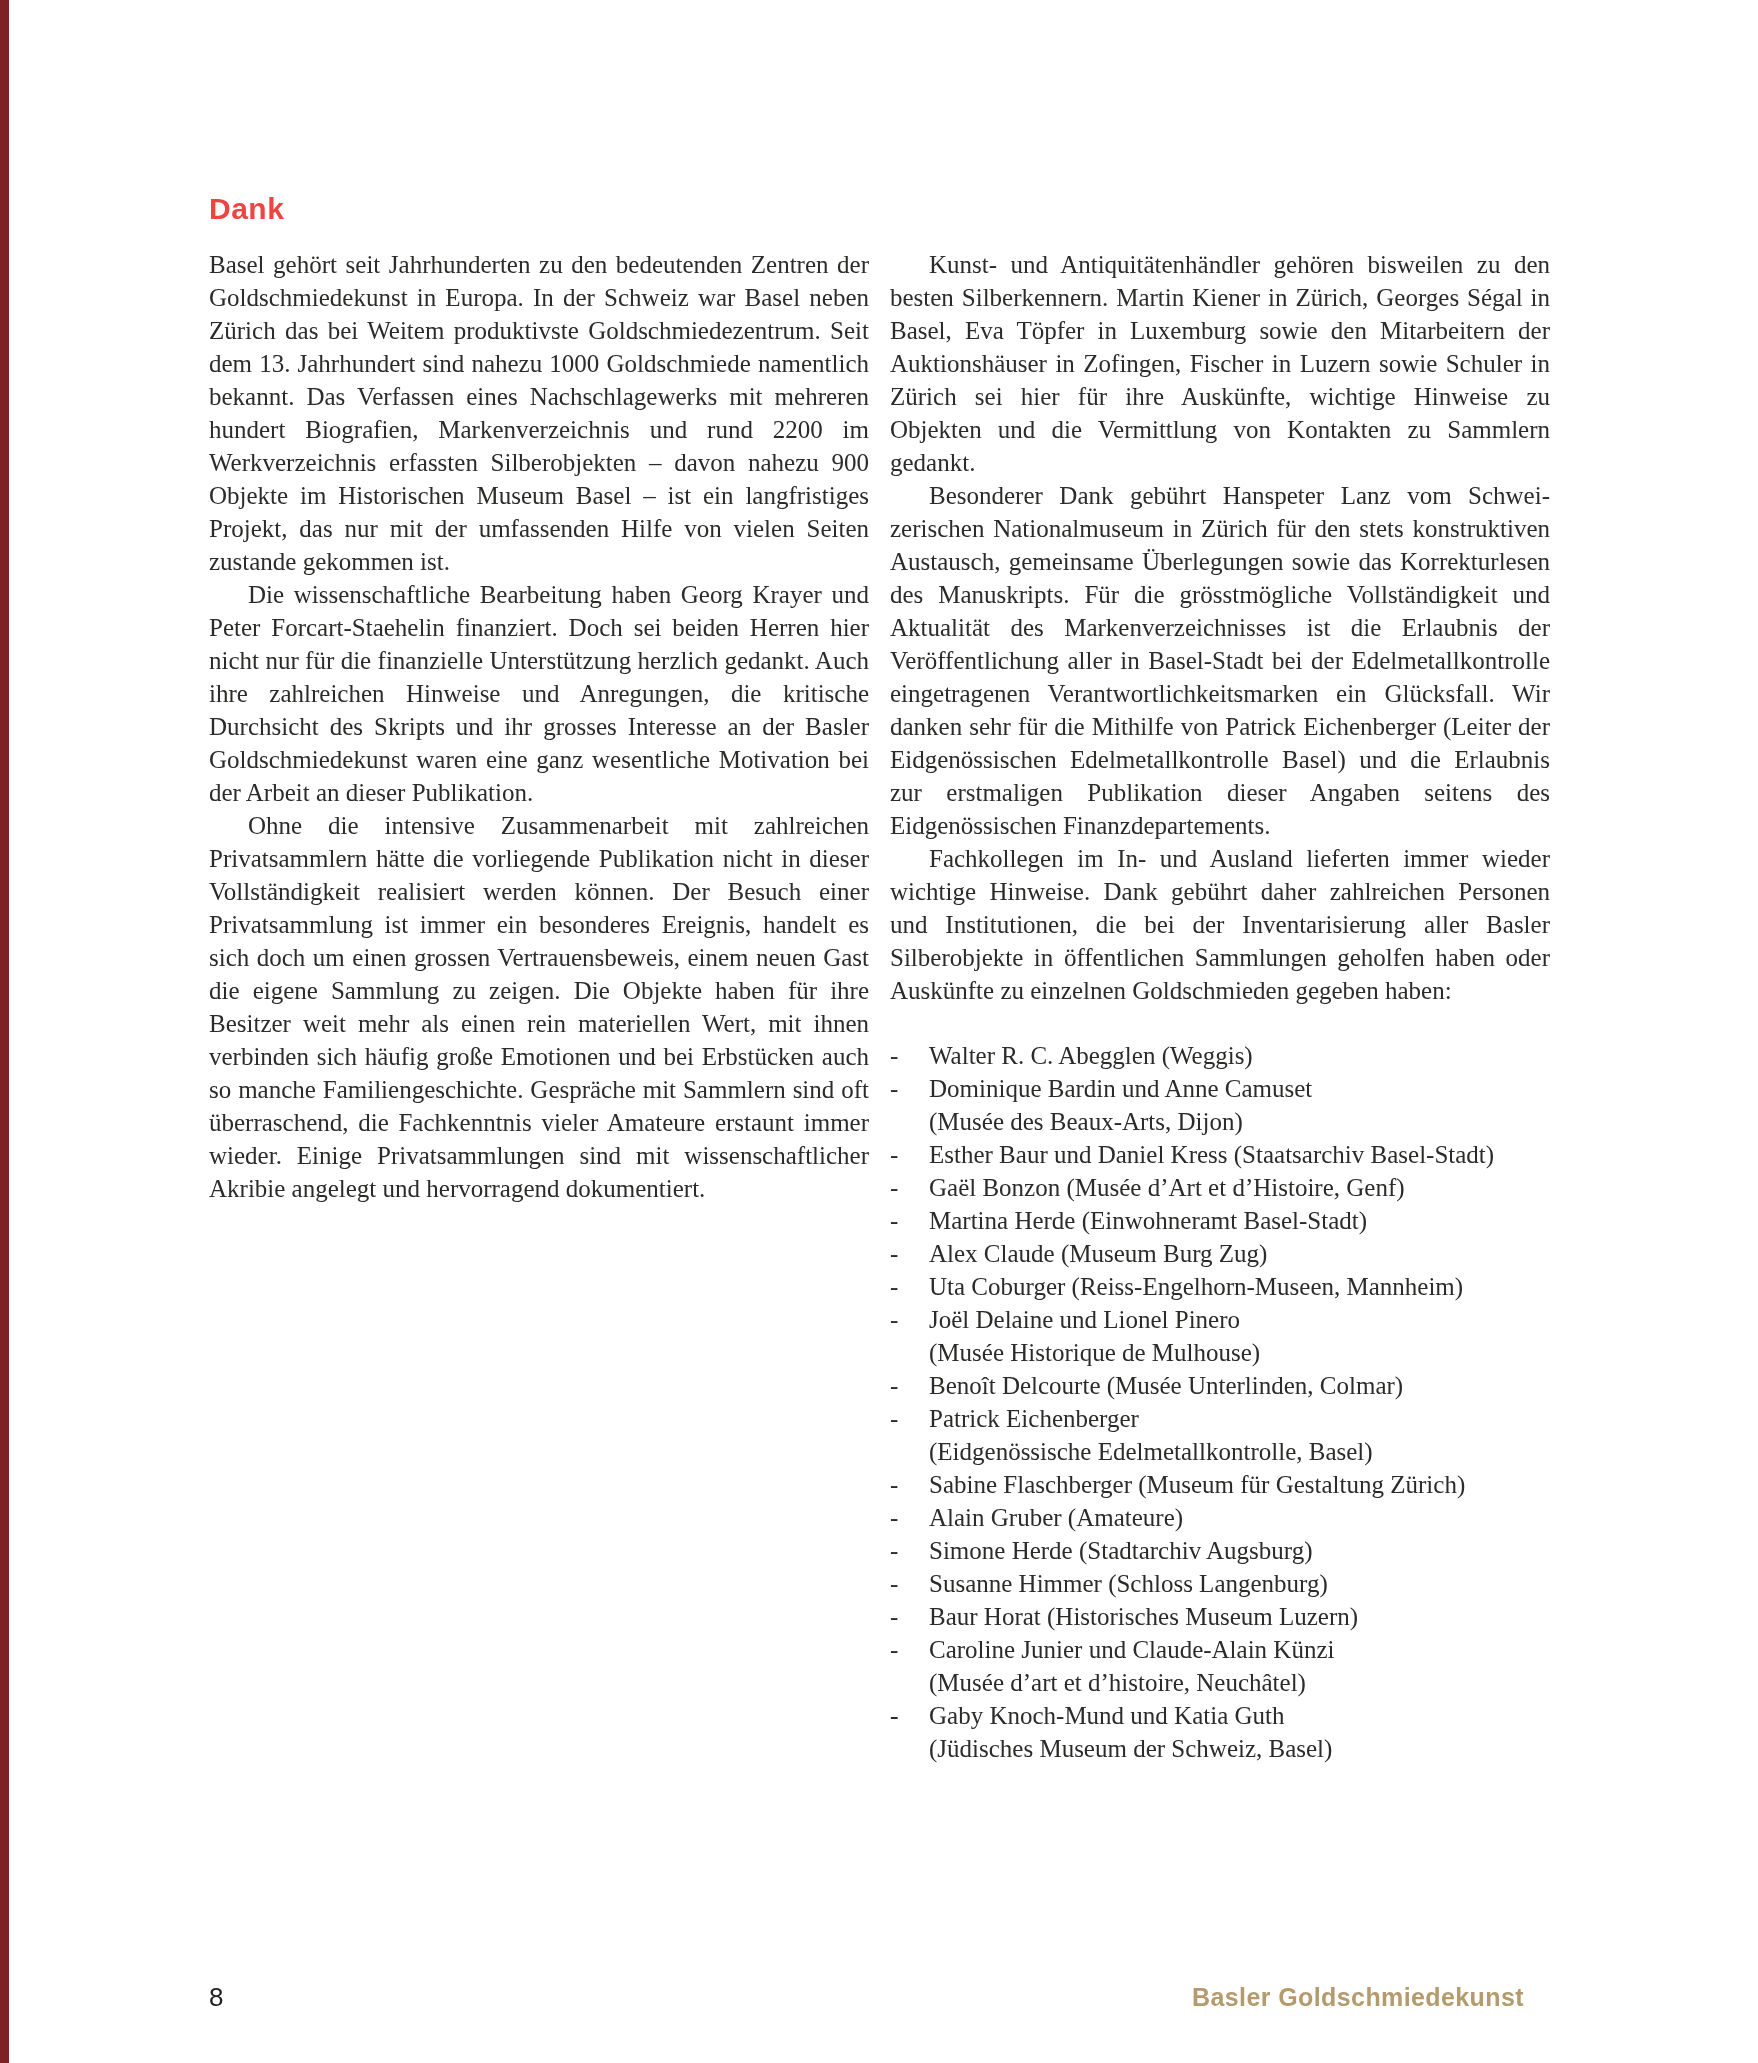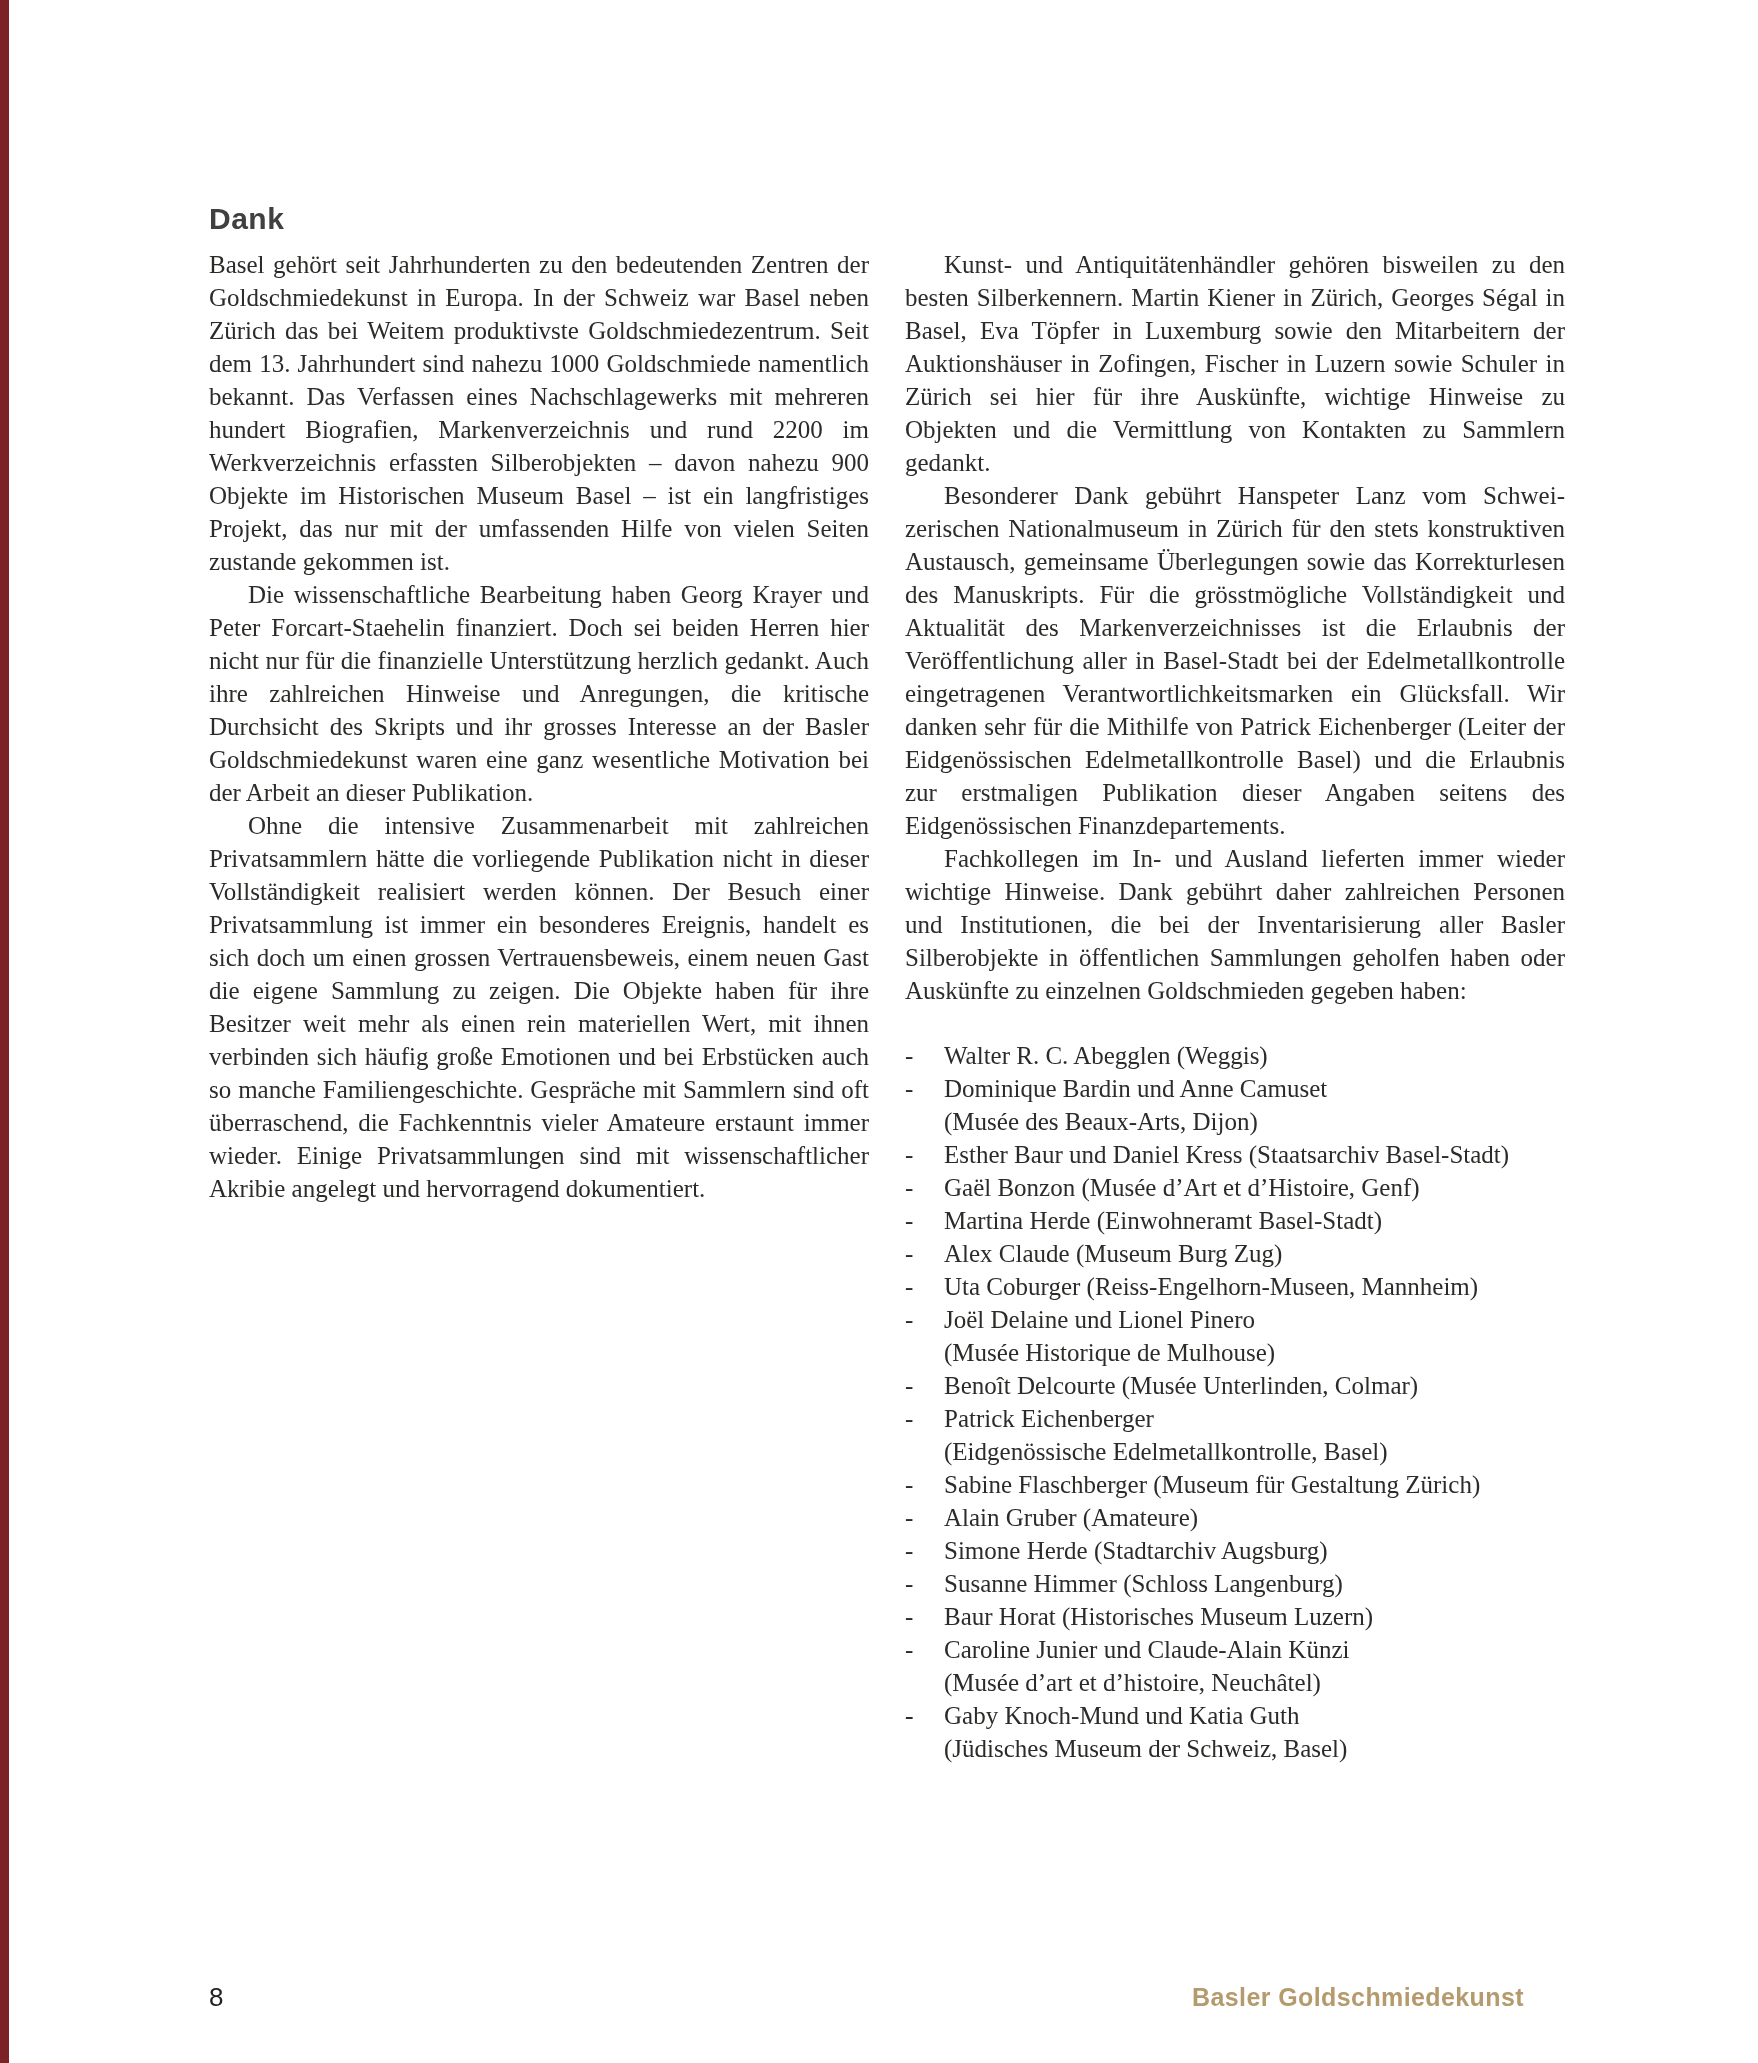--- a/index.html
+++ b/index.html
@@ -9,28 +9,28 @@
     background:#ffffff;
     overflow:hidden;
     font-family:"Liberation Serif", serif;
     color:#2b2b29;
   }
   .edge-bar{
     position:absolute;left:0;top:0;width:8.7px;height:2063px;
     background:#7c2125;
   }
   .page-title{
-    position:absolute;left:209px;top:182px;
+    position:absolute;left:209px;top:172px;
     font-family:"Liberation Sans", sans-serif;
     font-weight:bold;font-size:30px;letter-spacing:0.5px;
-    color:#404040;
+    color:#ef4444;
   }
   .columns{
     position:absolute;left:209px;top:248px;
-    display:flex;gap:36px;
+    display:flex;gap:21px;
   }
   .col{width:660px;font-size:25px;line-height:33px;}
   .col p{
     margin:0;text-align:justify;text-justify:inter-word;
     hyphens:manual;
   }
   .col-left p + p{text-indent:39px;}
   .col-right .paras p{text-indent:39px;}
   .list{margin-top:32px;}
   .list-item{position:relative;padding-left:39px;}

